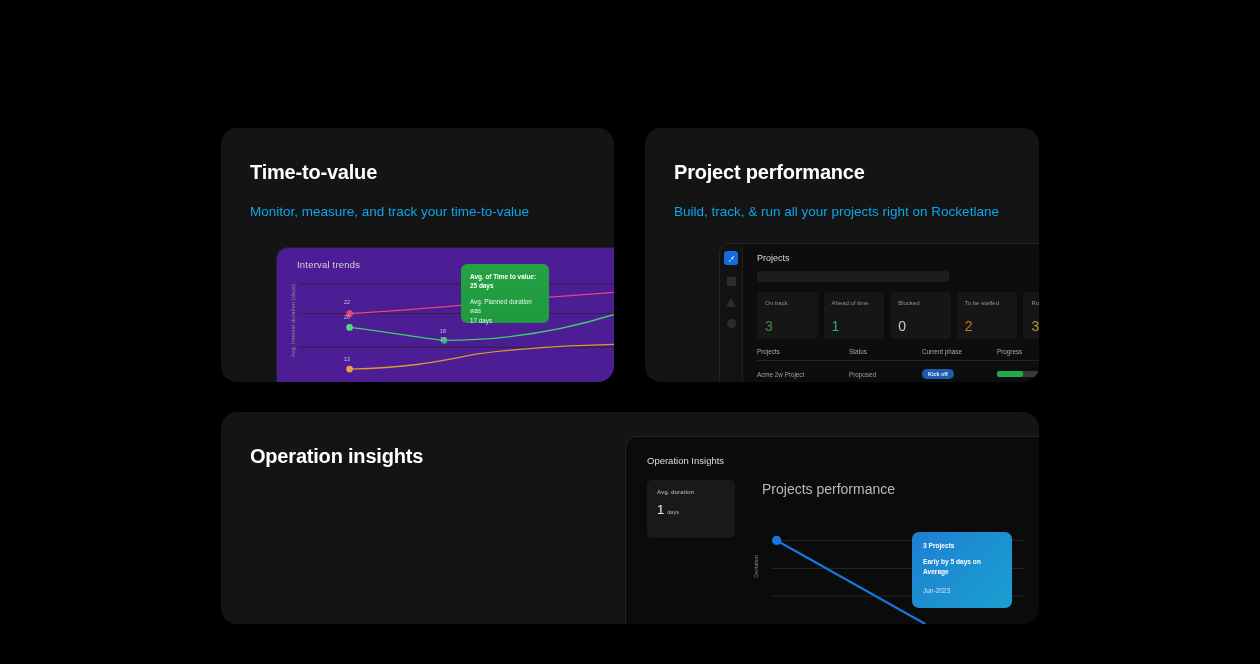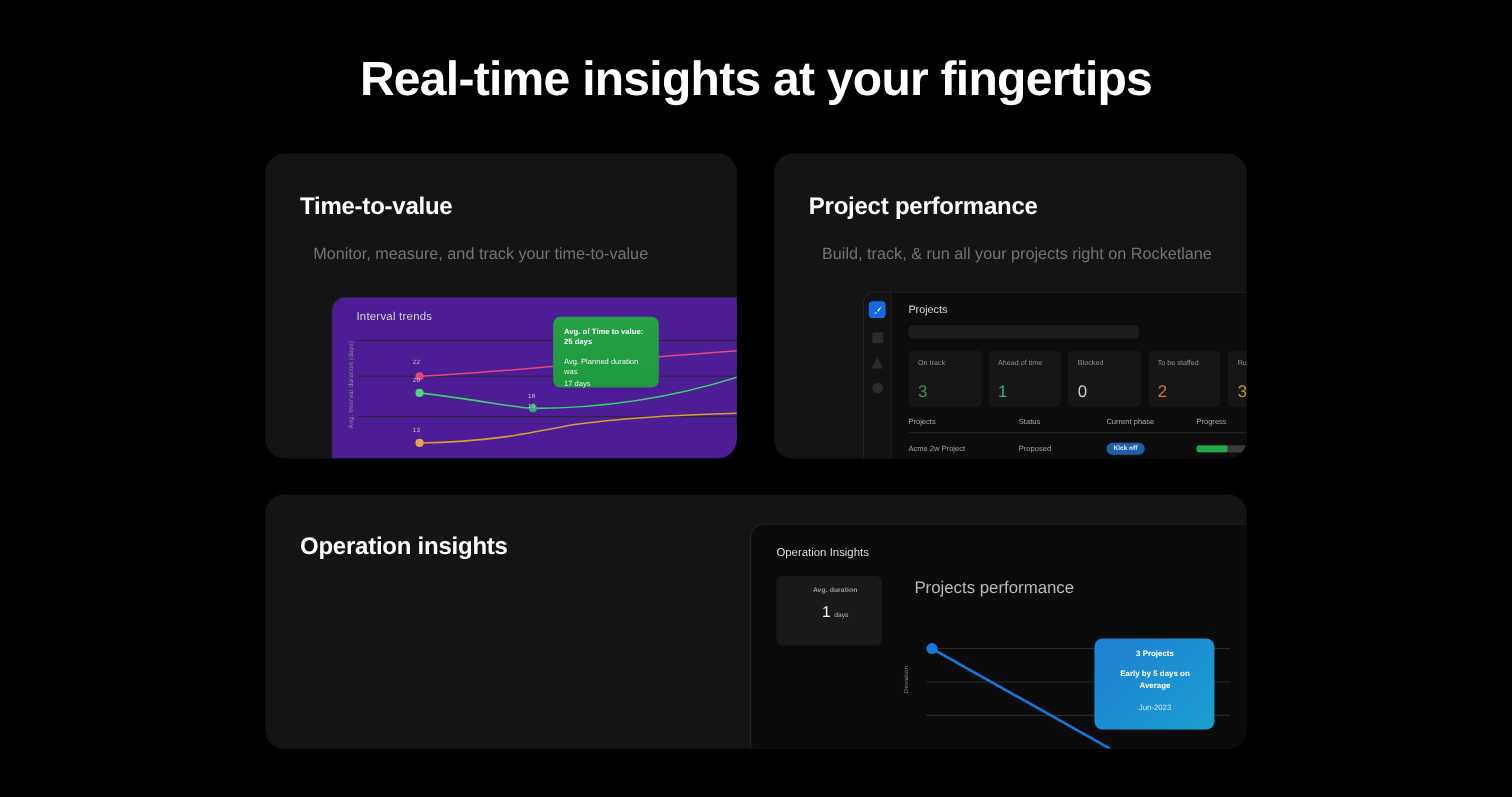--- a/index.html
+++ b/index.html
@@ -20,29 +20,29 @@
 
   
   .card {
     position: absolute;
     background: #141414;
     border-radius: 16px;
     overflow: hidden;
   }
   #card-ttv  { left: 221px; top: 128px; width: 393px; height: 254px; }
   #card-perf { left: 645px; top: 128px; width: 394px; height: 254px; }
-  #card-ops  { left: 221px; top: 412px; width: 818px; height: 212px; text-align: center; }
+  #card-ops  { left: 221px; top: 412px; width: 818px; height: 212px; }
 
   .card-title {
     position: absolute; left: 29px; top: 33px;
     font-size: 20px; font-weight: 700; color: #ffffff; letter-spacing: -0.2px;
   }
   .card-desc {
-    position: absolute; left: 40px; top: 72px;
-    font-size: 13.5px; color: #737373; line-height: 1.73;
+    position: absolute; left: 29px; top: 72px;
+    font-size: 13.5px; color: #0ea5e9; line-height: 1.73;
   }
   #card-ops .card-title { top: 33px; }
   #card-ops .card-desc  { top: 73px; width: 310px; }
 
   
   .mock {
     position: absolute;
     background: #4c1d95;
     border: 1px solid #242424;
     border-radius: 12px;
@@ -157,21 +157,20 @@
   }
   .tb-1 { font-size: 6.6px; font-weight: 700; color: #ffffff; }
   .tb-2 { font-size: 6.6px; font-weight: 700; color: #ffffff; margin-top: 8px; line-height: 1.5; }
   .tb-3 { font-size: 6.5px; color: #cfe6f5; margin-top: 10px; }
 </style>
 </head>
 <body>
 
 <div class="page">
 
-  <h1 class="page-title">Real-time insights at your fingertips</h1>
 
   <section class="card" id="card-ttv">
     <div class="card-title">Time-to-value</div>
     <div class="card-desc">Monitor, measure, and track your time-to-value</div>
 
     <div class="mock" id="mock-ttv">
       <div class="mock-heading">Interval trends</div>
       <div class="y-axis-label">Avg. Interval duration (days)</div>
 
       <svg class="chart-area" viewBox="0 0 363 135" preserveAspectRatio="none">

